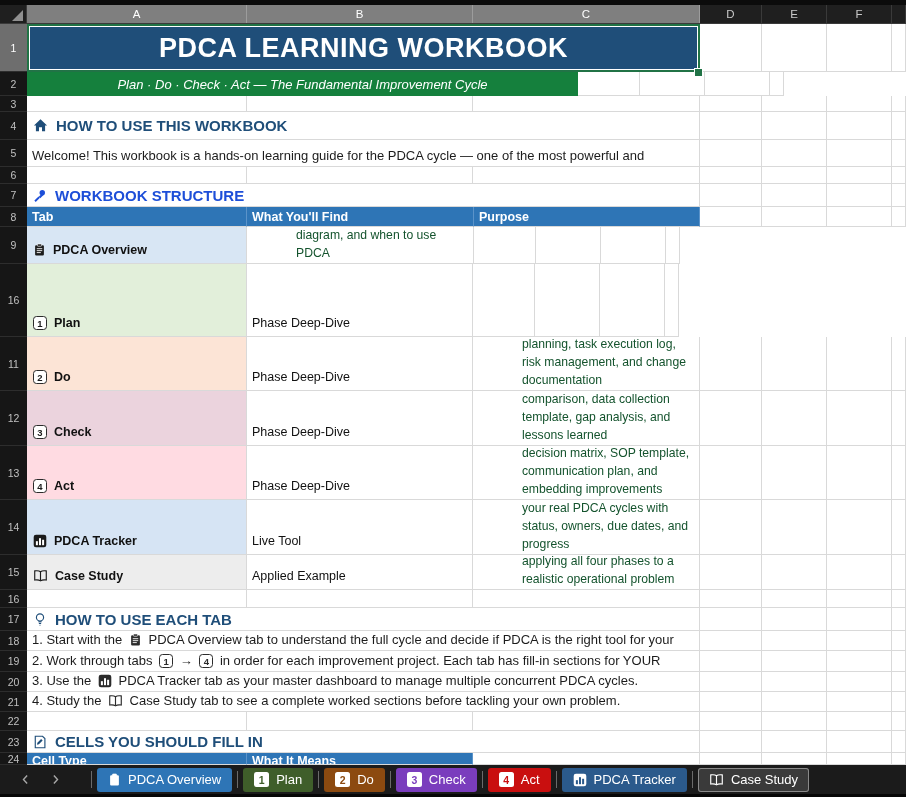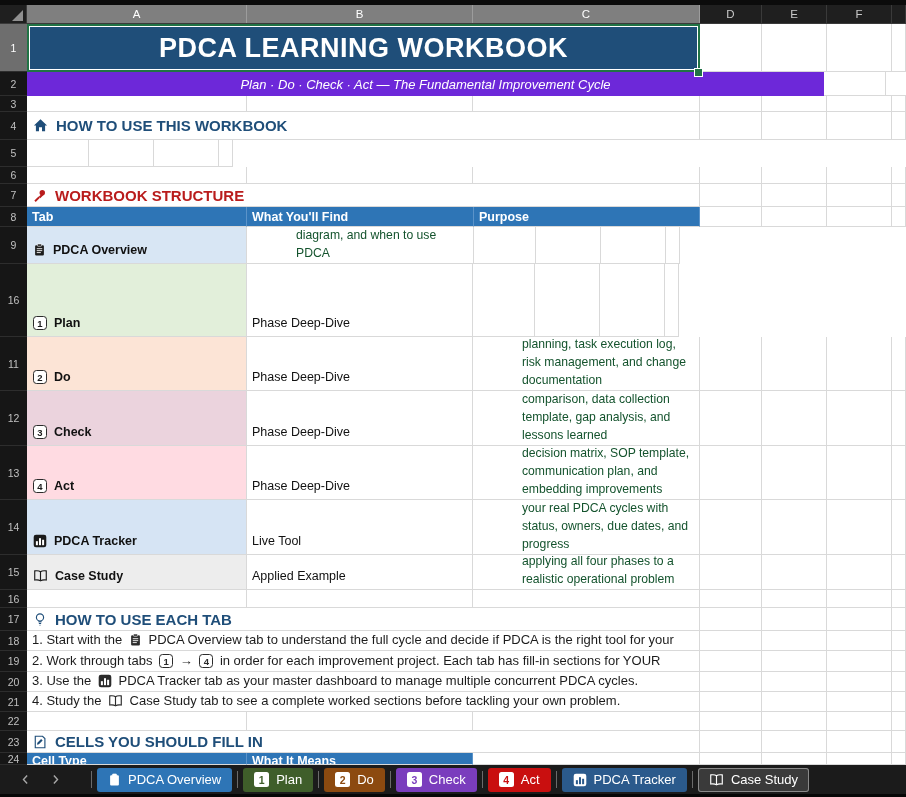--- a/index.html
+++ b/index.html
@@ -70,21 +70,21 @@
         <div class="row" style="height:48px">
           <div class="gutter sel">1</div>
           <div class="cell title-cell" style="width:673px;background:#1F4E79;">PDCA LEARNING WORKBOOK</div>
           <div class="cell" style="width:62px"></div>
           <div class="cell" style="width:65px"></div>
           <div class="cell" style="width:65px"></div>
           <div class="cell" style="width:14px"></div>
         </div>
         <div class="row" style="height:24px">
           <div class="gutter">2</div>
-          <div class="cell subtitle-cell" style="width:797px;background:#6d28d9;">Plan · Do · Check · Act — The Fundamental Improvement Cycle</div>
+          <div class="cell subtitle-cell" style="width:551px;background:#15803d;">Plan · Do · Check · Act — The Fundamental Improvement Cycle</div>
           <div class="cell" style="width:62px"></div>
           <div class="cell" style="width:65px"></div>
           <div class="cell" style="width:65px"></div>
           <div class="cell" style="width:14px"></div>
         </div>
         <div class="row" style="height:16px">
           <div class="gutter">3</div>
           <div class="cell" style="width:220px"></div>
           <div class="cell" style="width:226px"></div>
           <div class="cell" style="width:227px"></div>
@@ -103,38 +103,41 @@
             </span>
             <span>HOW TO USE THIS WORKBOOK</span>
           </div>
           <div class="cell" style="width:62px"></div>
           <div class="cell" style="width:65px"></div>
           <div class="cell" style="width:65px"></div>
           <div class="cell" style="width:14px"></div>
         </div>
         <div class="row" style="height:27px">
           <div class="gutter">5</div>
+          <div class="cell line-cell" style="width:673px;">
+            <span>Welcome! This workbook is a hands-on learning guide for the PDCA cycle — one of the most powerful and</span>
+          </div>
           <div class="cell" style="width:62px"></div>
           <div class="cell" style="width:65px"></div>
           <div class="cell" style="width:65px"></div>
           <div class="cell" style="width:14px"></div>
         </div>
         <div class="row" style="height:17px">
           <div class="gutter">6</div>
           <div class="cell" style="width:220px"></div>
           <div class="cell" style="width:226px"></div>
           <div class="cell" style="width:227px"></div>
           <div class="cell" style="width:62px"></div>
           <div class="cell" style="width:65px"></div>
           <div class="cell" style="width:65px"></div>
           <div class="cell" style="width:14px"></div>
         </div>
         <div class="row" style="height:23px">
           <div class="gutter">7</div>
-          <div class="cell section-cell" style="width:673px;color:#b91c1c;">
+          <div class="cell section-cell" style="width:673px;color:#1d4ed8;">
             <span class="icon">
               <svg width="14" height="14" viewBox="0 0 16 16">
                 <g fill="currentColor">
                   <circle cx="10.6" cy="5.4" r="3.1"></circle>
                   <rect x="8.1" y="6.3" width="2.4" height="5.2" transform="rotate(45 9.3 8.9)"></rect>
                   <path d="M1.6 14.4 L6.3 9.6 l1.6 1.6 -4.8 4.7 Z"></path>
                 </g>
               </svg>
             </span>
             <span>WORKBOOK STRUCTURE</span>

